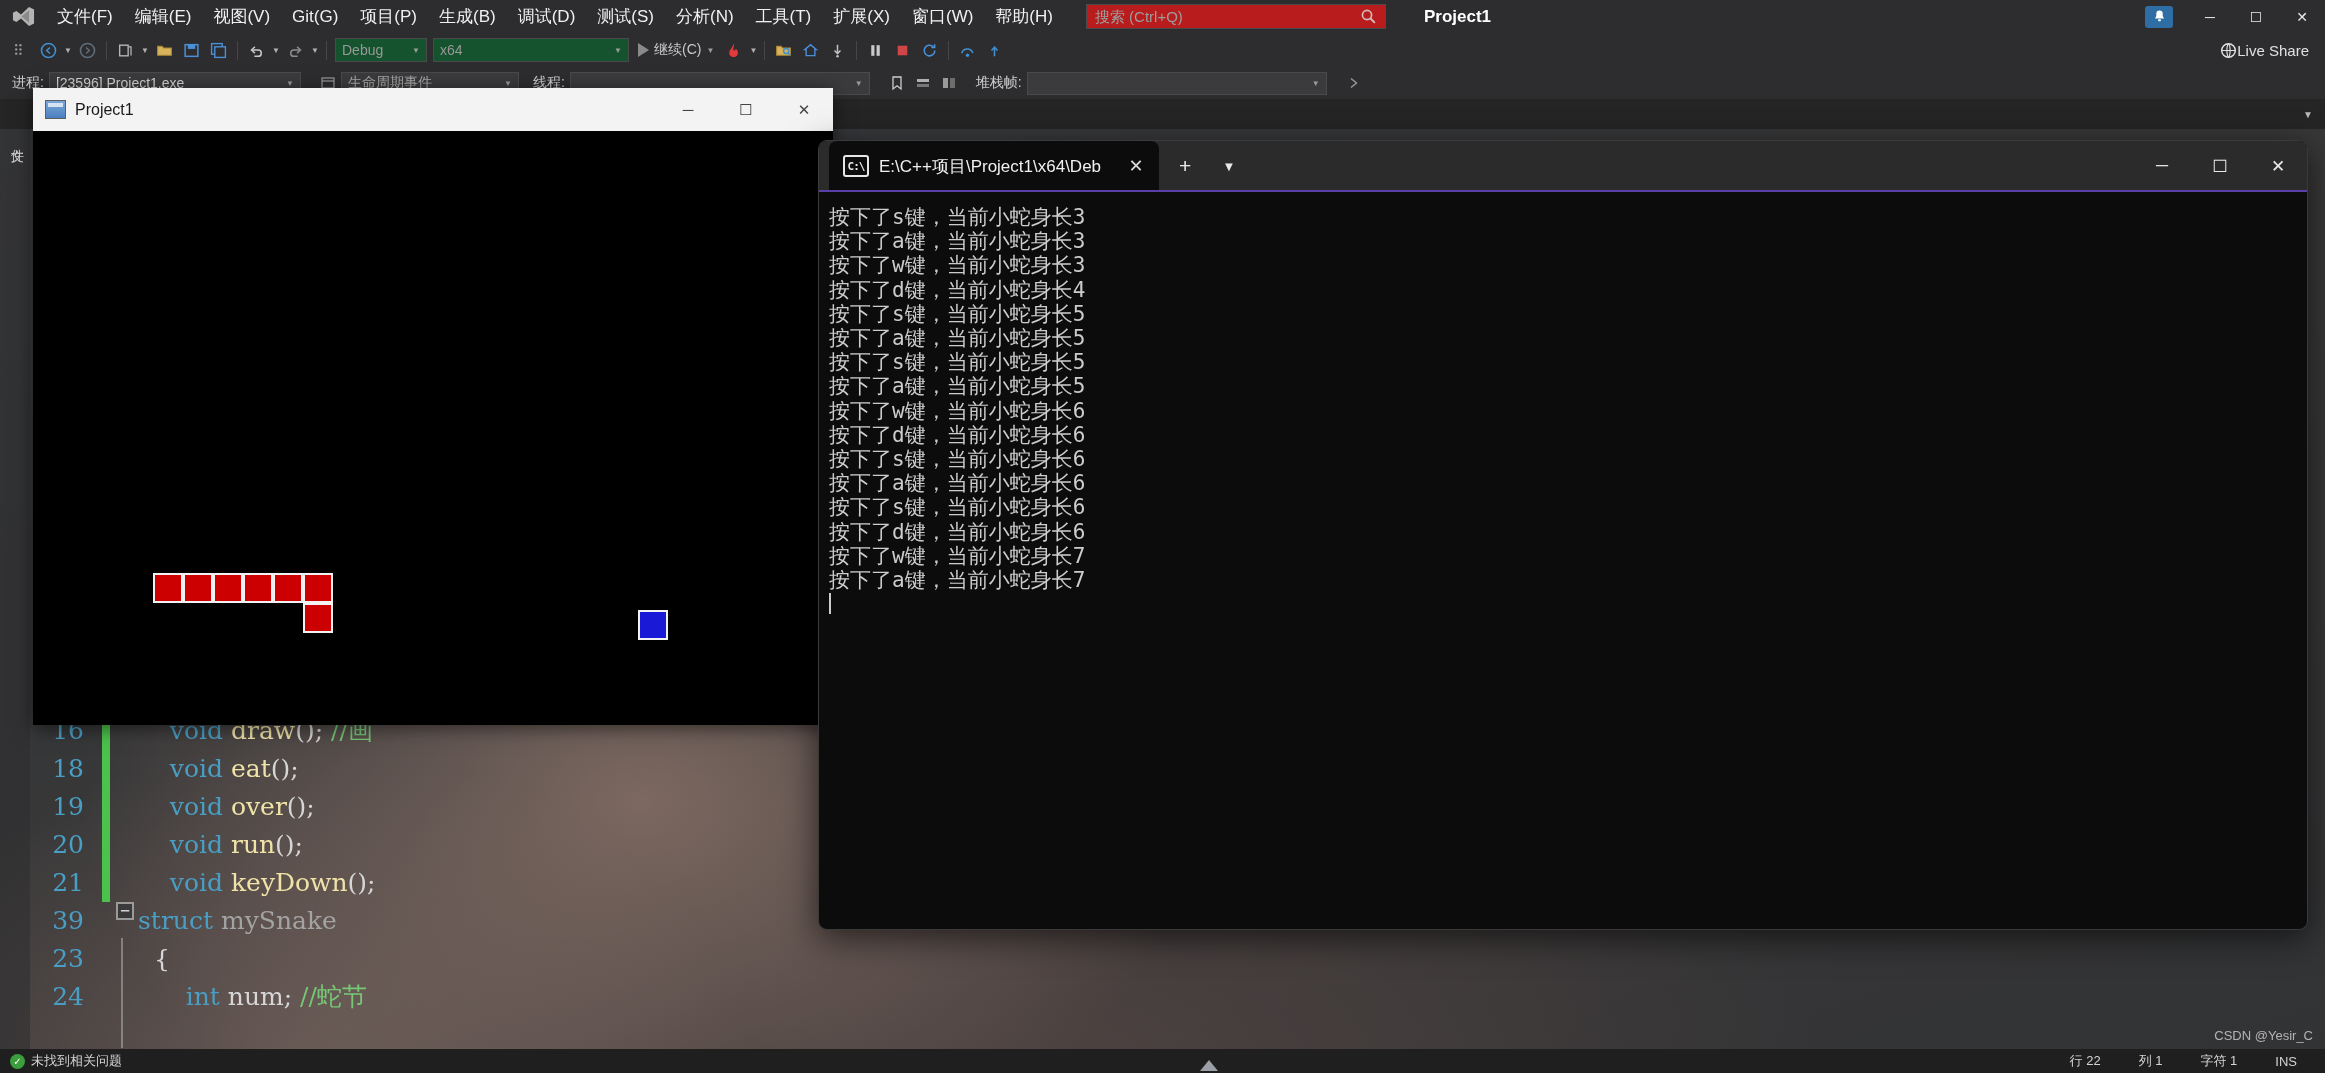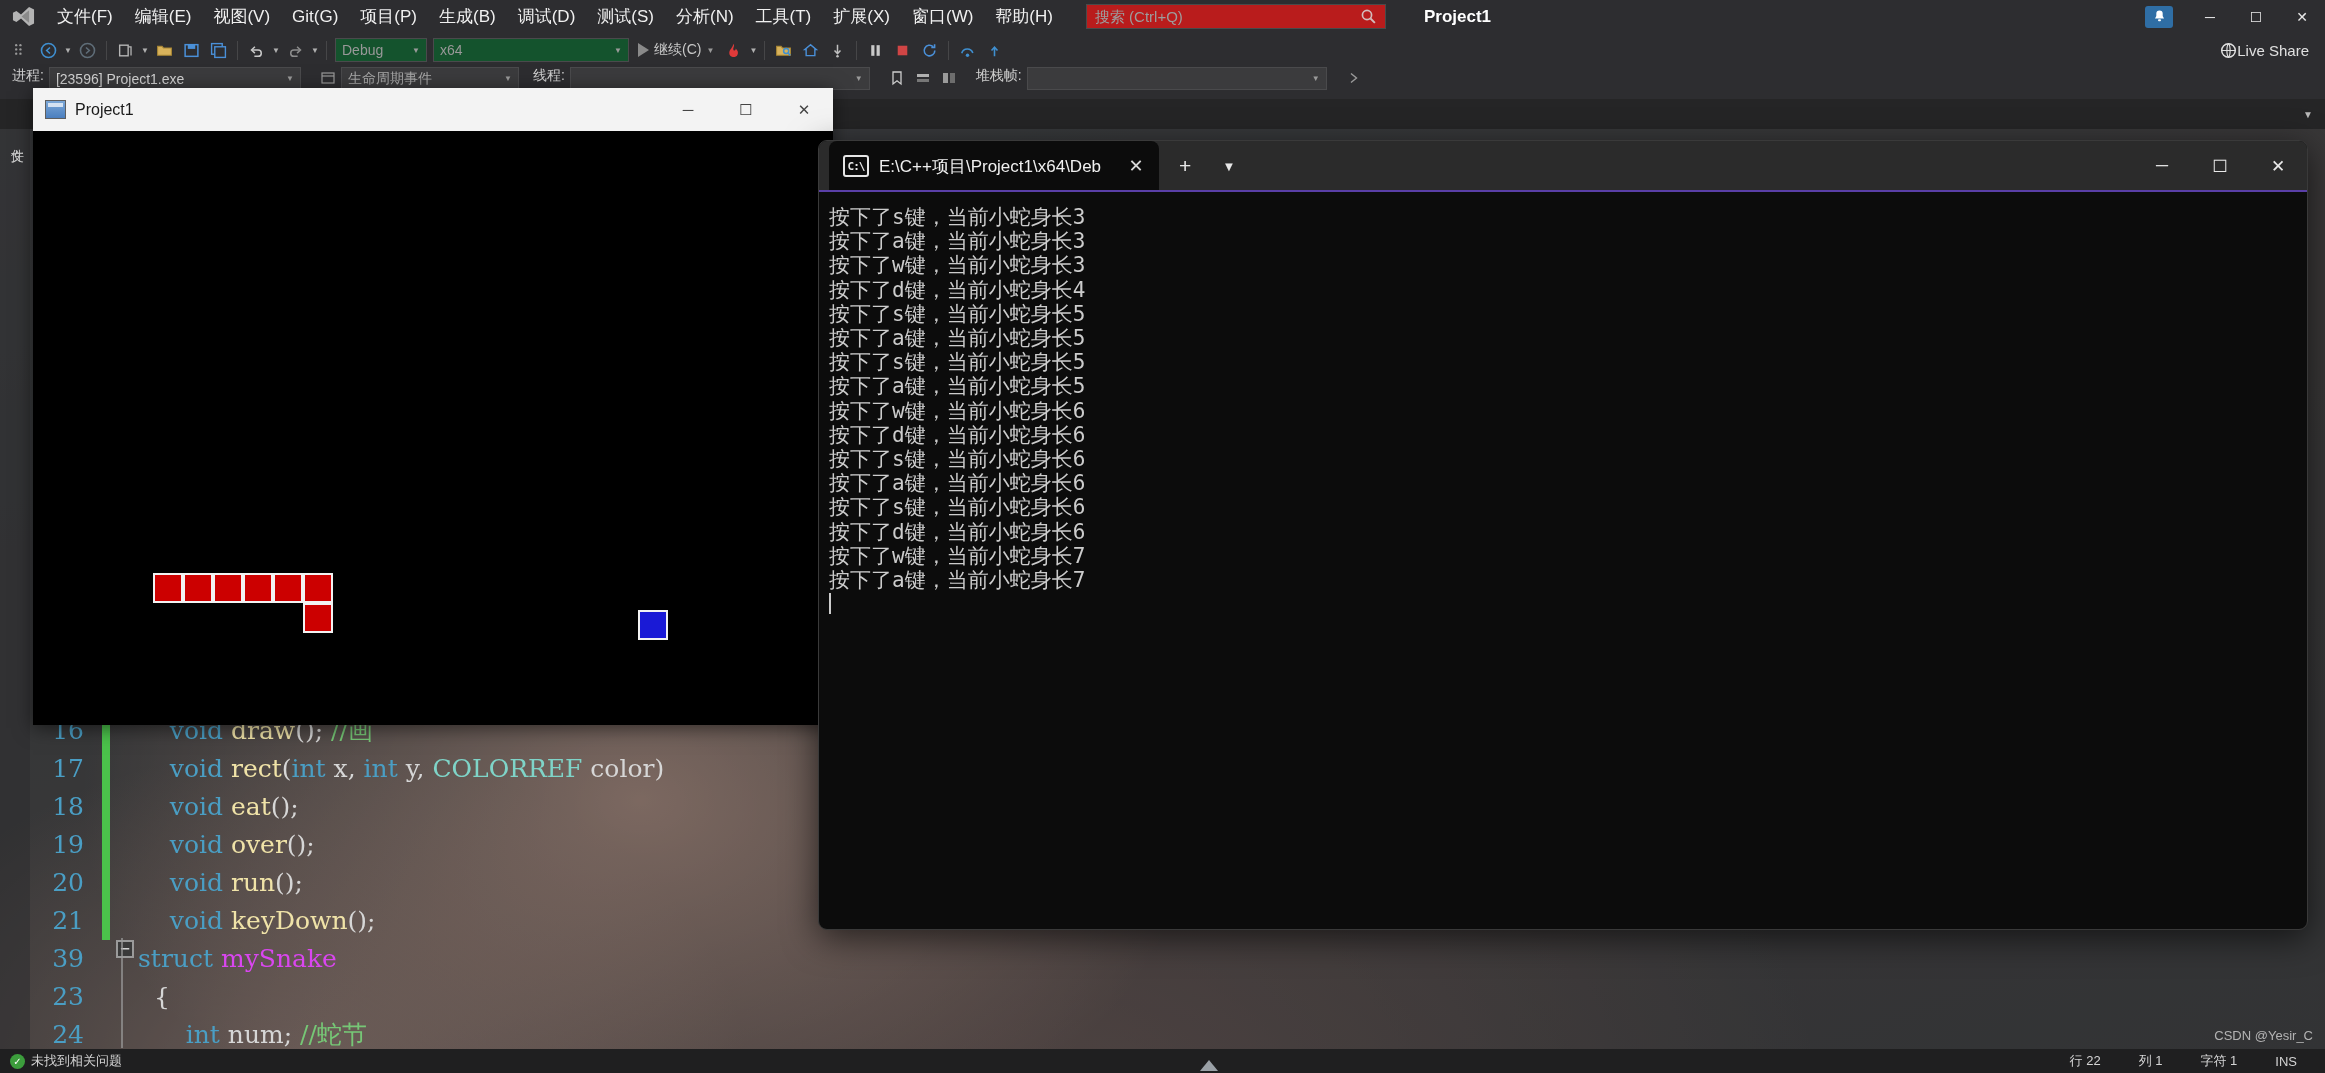--- a/index.html
+++ b/index.html
@@ -130,21 +130,21 @@
   .live-share {
     position: absolute; right: 16px; top: 0; height: 34px;
     display: flex; align-items: center; gap: 0;
     color: #e0e0e0; font-size: 15px;
   }
 
   
   .procrow {
     position: absolute; left: 0; top: 67px; width: 100%; height: 32px;
     background: #2d2d30;
-    display: flex; 
+    display: flex; align-items: center;
     padding-left: 12px;
     color: #cfcfcf; font-size: 14px;
     white-space: nowrap;
   }
   .procrow .lbl { color: #cfcfcf; margin-right: 5px; }
   .proc-combo {
     height: 23px; width: 252px;
     background: #3b3b3d; border: 1px solid #4a4a4c;
     display: flex; align-items: center; justify-content: space-between;
     padding: 0 6px; color: #d4d4d4; font-size: 14px;
@@ -197,21 +197,21 @@
   .fold-box {
     width: 18px; height: 18px; border: 2px solid #9a9a9a;
     background: #3a3a3a; display: flex; align-items: center; justify-content: center;
     color: #e0e0e0; font-size: 16px; line-height: 1;
   }
   .code-txt { white-space: pre; font-family: "DejaVu Serif", serif; }
   .kw   { color: #4a9ec4; }
   .fn   { color: #f0e3a8; }
   .pun  { color: #d6d6d6; }
   .cmt  { color: #76c776; }
-  .typ  { color: #d946ef; }
+  .typ  { color: #a3a3a3; }
   .idn  { color: #d6d6d6; }
   .mac  { color: #7fd4c8; }
   .guide {
     position: absolute; left: 121px; top: 938px; width: 2px; height: 110px;
     background: #9a9a9a; opacity: .7;
   }
 
   
   .game-win {
     position: absolute; left: 33px; top: 88px;
@@ -606,26 +606,20 @@
   <div class="sidebar-sliver">
     <div class="v-label">文件</div>
   </div>
 
   <div class="code-area" id="code-area">
       <div class="code-line">
         <div class="ln">16</div>
         <div class="chmark"></div>
         <div class="fold"></div>
         <div class="code-txt"><span class="pun">    </span><span class="kw">void</span><span class="pun"> </span><span class="fn">draw</span><span class="pun">();</span><span class="pun"> </span><span class="cmt">//画</span></div>
-      </div>
-      <div class="code-line">
-        <div class="ln">17</div>
-        <div class="chmark"></div>
-        <div class="fold"></div>
-        <div class="code-txt"><span class="pun">    </span><span class="kw">void</span><span class="pun"> </span><span class="fn">rect</span><span class="pun">(</span><span class="kw">int</span><span class="idn"> x, </span><span class="kw">int</span><span class="idn"> y, </span><span class="mac">COLORREF</span><span class="idn"> color)</span></div>
       </div>
       <div class="code-line">
         <div class="ln">18</div>
         <div class="chmark"></div>
         <div class="fold"></div>
         <div class="code-txt"><span class="pun">    </span><span class="kw">void</span><span class="pun"> </span><span class="fn">eat</span><span class="pun">();</span></div>
       </div>
       <div class="code-line">
         <div class="ln">19</div>
         <div class="chmark"></div>

